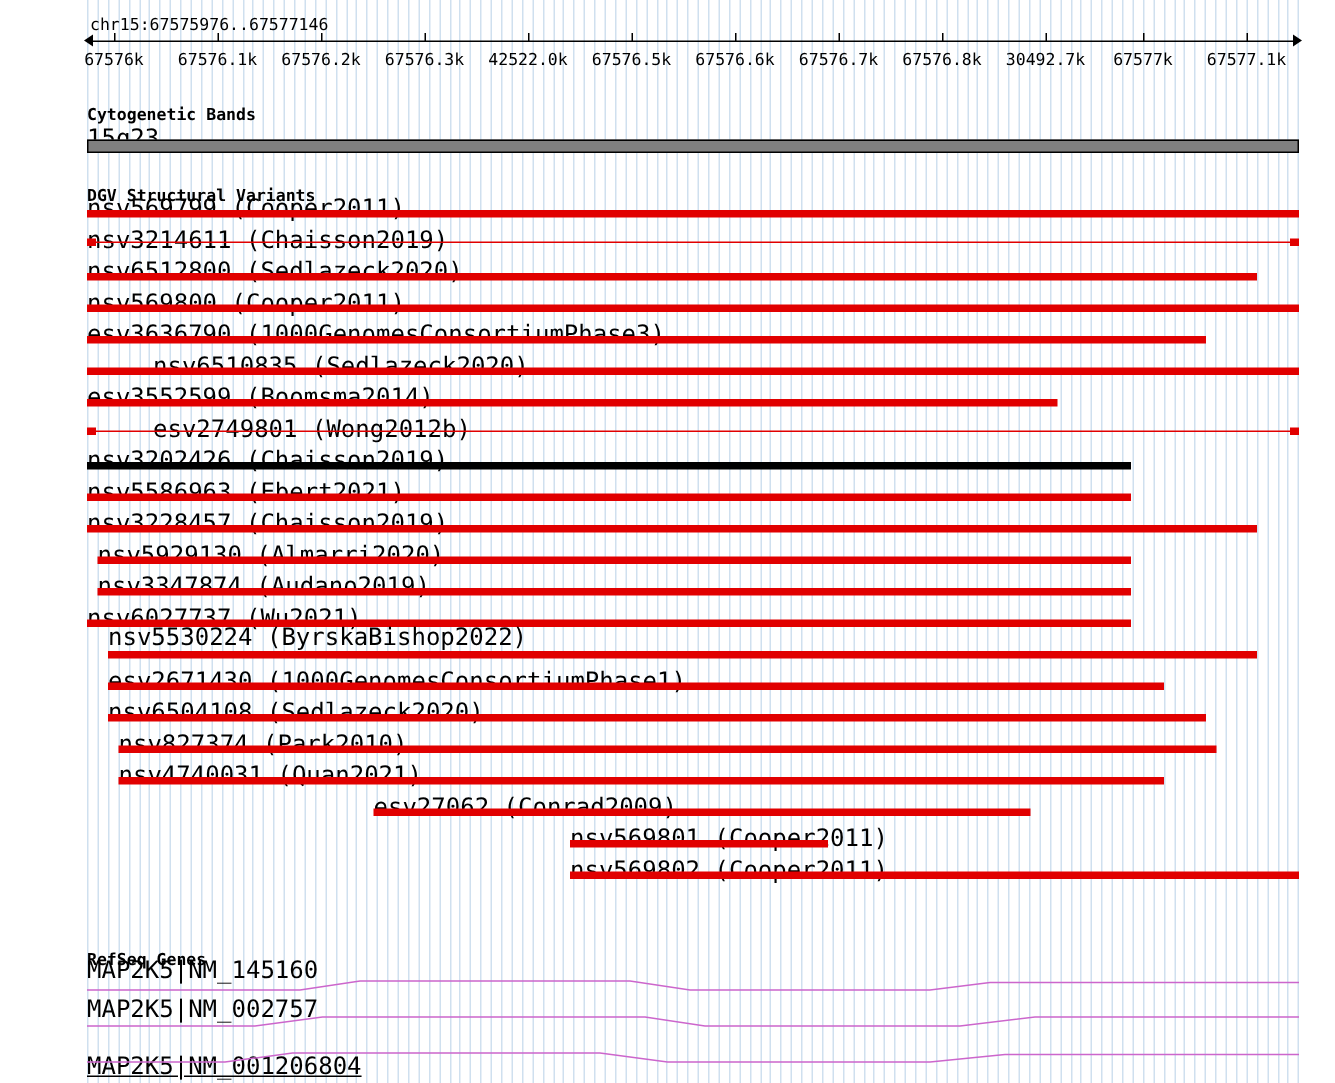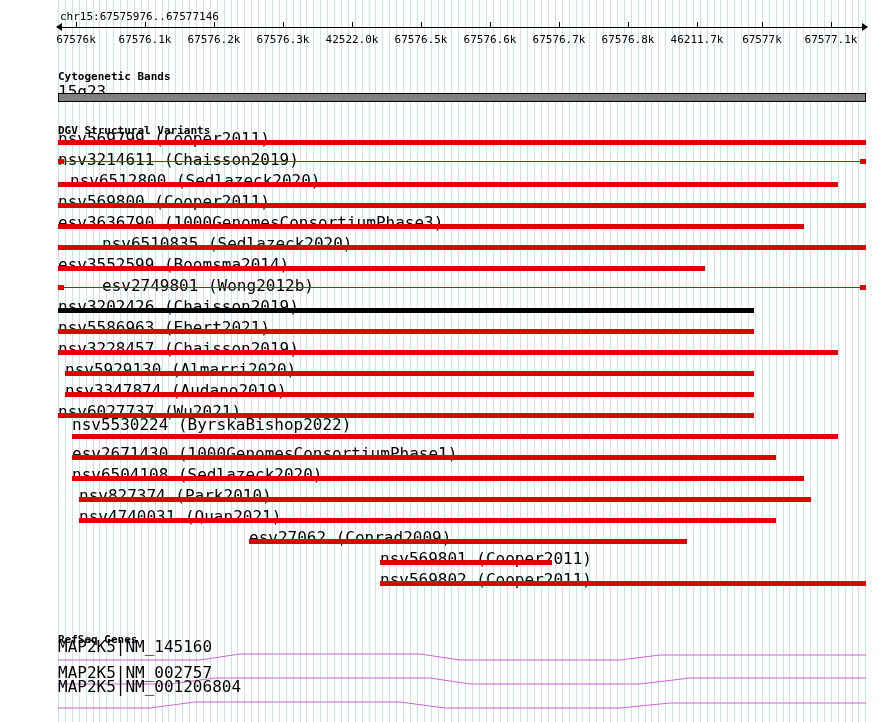--- a/index.html
+++ b/index.html
@@ -253,40 +253,40 @@
       <div class="tick-label" style="left: 352px;">42522.0k</div>
       <div class="tick" style="left: 421px;"></div>
       <div class="tick-label" style="left: 421px;">67576.5k</div>
       <div class="tick" style="left: 490px;"></div>
       <div class="tick-label" style="left: 490px;">67576.6k</div>
       <div class="tick" style="left: 559px;"></div>
       <div class="tick-label" style="left: 559px;">67576.7k</div>
       <div class="tick" style="left: 628px;"></div>
       <div class="tick-label" style="left: 628px;">67576.8k</div>
       <div class="tick" style="left: 697px;"></div>
-      <div class="tick-label" style="left: 697px;">46211.7k</div>
+      <div class="tick-label" style="left: 697px;">30492.7k</div>
       <div class="tick" style="left: 762px;"></div>
       <div class="tick-label" style="left: 762px;">67577k</div>
       <div class="tick" style="left: 831px;"></div>
       <div class="tick-label" style="left: 831px;">67577.1k</div>
     </div>
 
   <div class="section-title" style="top:70px;">Cytogenetic Bands</div>
   <div class="track-label" style="left:58px; top:82px;">15q23</div>
   <div class="band-bar" style="top:93px;"></div>
 
   <div class="section-title" style="top:124px;">DGV Structural Variants</div>
   <div id="dgv-tracks">
       <div class="track-label" style="left: 58px; top: 129px;">nsv569799 (Cooper2011)</div>
       <div class="sv-bar" style="left: 58px; width: 808px; top: 140px;"></div>
       <div class="track-label" style="left: 58px; top: 150px;">nsv3214611 (Chaisson2019)</div>
       <div class="sv-thin" style="left: 58px; width: 808px; top: 161px;"></div>
       <div class="sv-bar" style="left: 860px; width: 6px; top: 159px;"></div>
       <div class="sv-bar" style="left: 58px; width: 6px; top: 159px;"></div>
-      <div class="track-label" style="left: 58px; top: 171px; margin-left: 12px;">nsv6512800 (Sedlazeck2020)</div>
+      <div class="track-label" style="left: 58px; top: 171px;">nsv6512800 (Sedlazeck2020)</div>
       <div class="sv-bar" style="left: 58px; width: 780px; top: 182px;"></div>
       <div class="track-label" style="left: 58px; top: 192px;">nsv569800 (Cooper2011)</div>
       <div class="sv-bar" style="left: 58px; width: 808px; top: 203px;"></div>
       <div class="track-label" style="left: 58px; top: 213px;">esv3636790 (1000GenomesConsortiumPhase3)</div>
       <div class="sv-bar" style="left: 58px; width: 746px; top: 224px;"></div>
       <div class="track-label" style="left: 58px; top: 234px; margin-left: 44px;">nsv6510835 (Sedlazeck2020)</div>
       <div class="sv-bar" style="left: 58px; width: 808px; top: 245px;"></div>
       <div class="track-label" style="left: 58px; top: 255px;">esv3552599 (Boomsma2014)</div>
       <div class="sv-bar" style="left: 58px; width: 647px; top: 266px;"></div>
       <div class="track-label" style="left: 58px; top: 276px; margin-left: 44px;">esv2749801 (Wong2012b)</div>
@@ -330,21 +330,21 @@
         <svg width="890" height="722">
           <polyline points="58,660 200,660 240,654 420,654 460,660 620,660 660,655 866,655" fill="none" stroke="#cc66cc" stroke-width="1"></polyline>
         </svg>
       </div>
       <div class="track-label" style="left: 58px; top: 663px;">MAP2K5|NM_002757</div>
       <div class="gene-poly" style="left: 0px; top: 0px; width: 890px; height: 722px; position: absolute;">
         <svg width="890" height="722">
           <polyline points="58,684 170,684 215,678 430,678 470,684 640,684 690,678 866,678" fill="none" stroke="#cc66cc" stroke-width="1"></polyline>
         </svg>
       </div>
-      <div class="track-label" style="left: 58px; top: 677px;">MAP2K5|NM_001206804</div>
+      <div class="track-label" style="left: 58px; top: 701px; text-decoration: underline;">MAP2K5|NM_001206804</div>
       <div class="gene-poly" style="left: 0px; top: 0px; width: 890px; height: 722px; position: absolute;">
         <svg width="890" height="722">
           <polyline points="58,708 150,708 195,702 400,702 445,708 620,708 670,703 866,703" fill="none" stroke="#cc66cc" stroke-width="1"></polyline>
         </svg>
       </div>
     </div>
 
 </div>
 
 </body></html>

